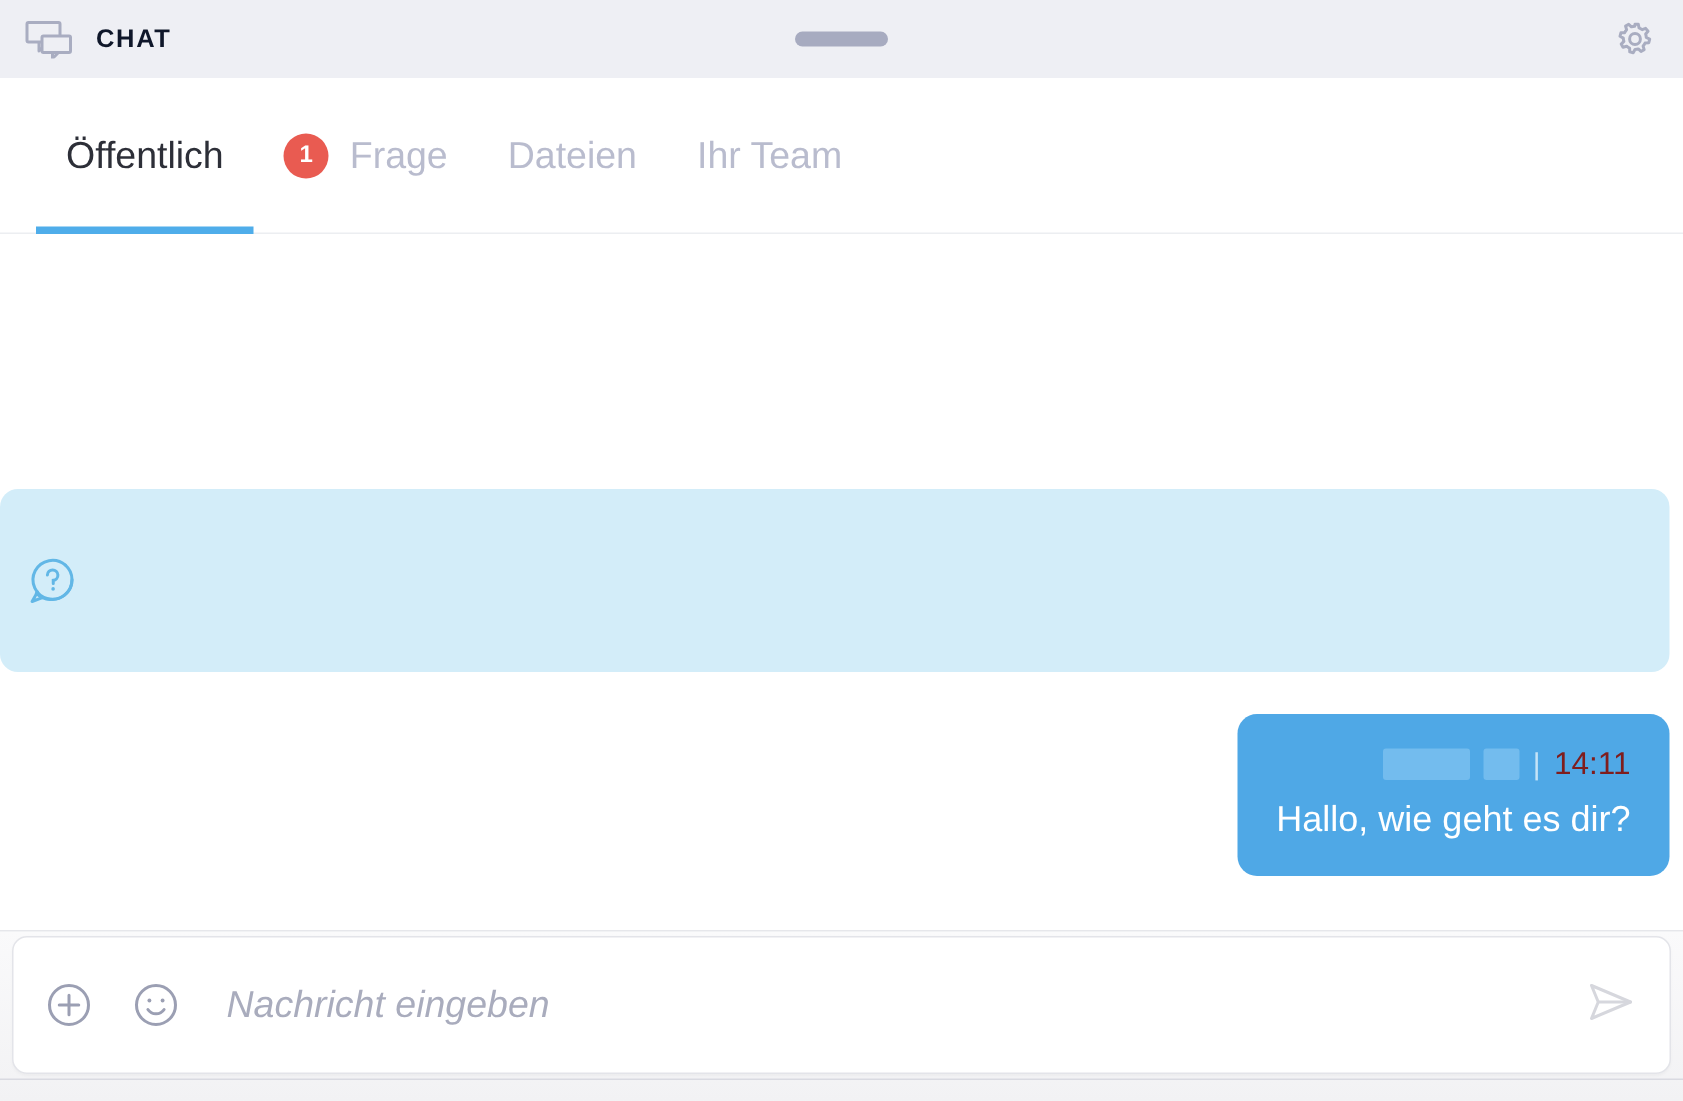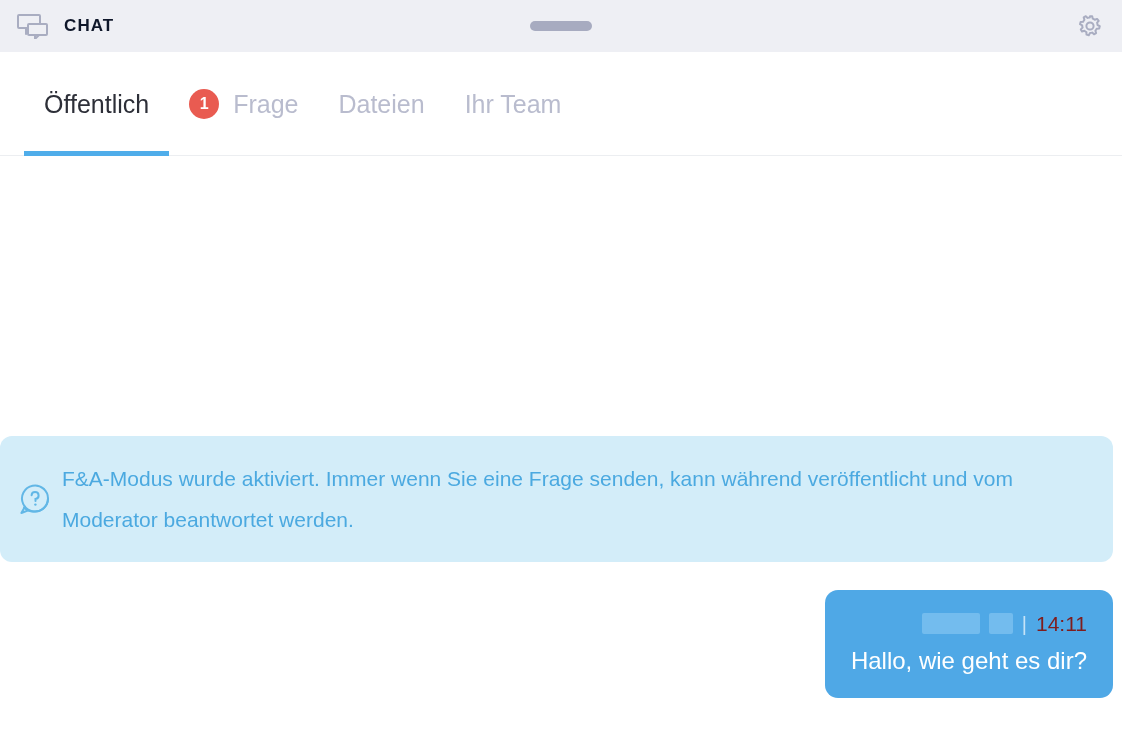--- a/index.html
+++ b/index.html
@@ -338,31 +338,57 @@
     <div class="system-note">
       <span class="note-icon">
         <svg viewBox="0 0 34 34" width="34" height="34" fill="none" stroke="#62b7e6" stroke-width="2">
           <path d="M30 16.5 a13 13 0 1 1 -4.4 -9.7" stroke-linecap="round"></path>
           <path d="M6.2 25.5 a13 13 0 0 0 10.8 4 13 13 0 0 0 13 -13 13 13 0 0 0 -4.4 -9.7" stroke-linecap="round"></path>
           <path d="M7 24.6 L3.4 31 L10.3 28.4" stroke-linejoin="round" stroke-linecap="round"></path>
           <path d="M13.6 13.3 a3.5 3.5 0 1 1 3.9 3.6 v2.1" stroke-linecap="round"></path>
           <circle cx="17.4" cy="22.6" r="1.2" fill="#62b7e6" stroke="none"></circle>
         </svg>
       </span>
-      <span class="note-text">F&amp;A-Modus wurde aktiviert. Immer wenn Sie eine Frage senden, kann während veröffentlicht und vom Moderator beantwortet werden.</span>
     </div>
 
     <div class="msg-row">
       <div class="bubble">
         <div class="bubble-meta">
           <span class="redact w1"></span>
           <span class="redact w2"></span>
           <span class="meta-sep">|</span>
           <span class="meta-time">14:11</span>
         </div>
         <div class="bubble-text">Hallo, wie geht es dir?</div>
       </div>
     </div>
 
   </div>
 
+  <div class="composer-wrap">
+    <div class="composer">
+      <span class="composer-icon plus">
+        <svg viewBox="0 0 30 30" width="30" height="30" fill="none" stroke="#9b9fb3" stroke-width="2" stroke-linecap="round">
+          <circle cx="15" cy="15" r="13"></circle>
+          <path d="M15 8.5 V21.5 M8.5 15 H21.5"></path>
+        </svg>
+      </span>
+      <span class="composer-icon emoji">
+        <svg viewBox="0 0 30 30" width="30" height="30" fill="none" stroke="#9b9fb3" stroke-width="2" stroke-linecap="round">
+          <circle cx="15" cy="15" r="13"></circle>
+          <circle cx="10.6" cy="12" r="1.3" fill="#9b9fb3" stroke="none"></circle>
+          <circle cx="19.4" cy="12" r="1.3" fill="#9b9fb3" stroke="none"></circle>
+          <path d="M9.6 18 a6.5 6.5 0 0 0 10.8 0"></path>
+        </svg>
+      </span>
+      <input class="msg-input" type="text" placeholder="Nachricht eingeben" style="">
+      <span class="send-btn">
+        <span>
+          <svg viewBox="0 0 34 30" width="34" height="30" fill="none" stroke="#d6d7dd" stroke-width="2" stroke-linejoin="round" stroke-linecap="round">
+            <path d="M5 4 L31 15 L5 26 L9.5 15 Z"></path>
+            <path d="M9.5 15 L31 15"></path>
+          </svg>
+        </span>
+      </span>
+    </div>
+  </div>
 
 </div>
 
 </body></html>

